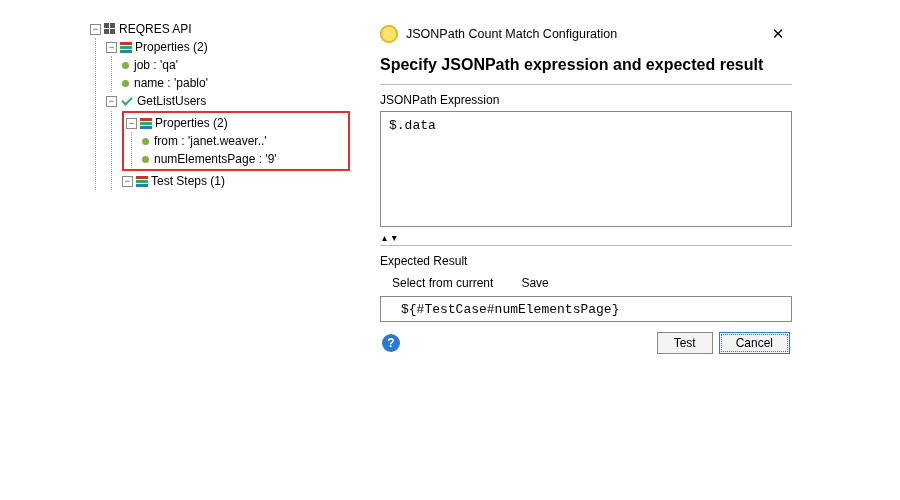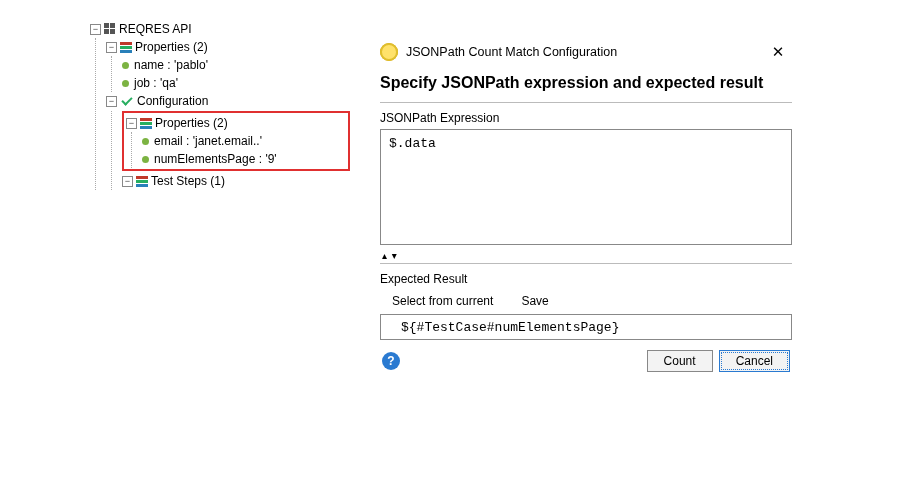--- a/index.html
+++ b/index.html
@@ -81,21 +81,20 @@
     .dialog {
       position: absolute;
       left: 380px;
       top: 22px;
       width: 412px;
       background: #fff;
     }
     .dlg-title-row {
       display: flex; align-items: center; gap: 8px;
       padding: 2px 0 8px 0;
-      margin-top: 18px;
     }
     .title-icon {
       width: 18px; height: 18px; border-radius: 50%;
       background: radial-gradient(circle at 50% 50%, #ffe26b 0 58%, #d6a300 60% 100%);
       box-shadow: inset 0 0 0 2px #e0bf2e;
     }
     .dlg-title { font-size: 12.5px; }
     .dlg-close {
       margin-left: auto; width: 28px; height: 20px;
       display: flex; align-items: center; justify-content: center;
@@ -180,49 +179,49 @@
       <span class="three-bars">
           <span class="tb1"></span>
           <span class="tb2"></span>
           <span class="tb3"></span>
         </span>
       <span class="tree-label">Properties (2)</span>
     </div>
     <div class="dotted-left">
       <div class="tree-row">
         <span class="bullet"></span>
-        <span class="tree-label">name : 'pablo'</span>
+        <span class="tree-label">job : 'qa'</span>
       </div>
       <div class="tree-row">
         <span class="bullet"></span>
-        <span class="tree-label">job : 'qa'</span>
+        <span class="tree-label">name : 'pablo'</span>
       </div>
     </div>
 
     <div class="tree-row">
       <span class="toggle">−</span>
       <span class="check"></span>
-      <span class="tree-label">Configuration</span>
+      <span class="tree-label">GetListUsers</span>
     </div>
 
     <div class="dotted-left">
       <div class="highlight-box">
         <div class="tree-row">
           <span class="toggle">−</span>
           <span class="three-bars">
               <span class="tb1"></span>
               <span class="tb2"></span>
               <span class="tb3"></span>
             </span>
           <span class="tree-label">Properties (2)</span>
         </div>
         <div class="dotted-left">
           <div class="tree-row">
             <span class="bullet"></span>
-            <span class="tree-label">email : 'janet.email..'</span>
+            <span class="tree-label">from : 'janet.weaver..'</span>
           </div>
           <div class="tree-row">
             <span class="bullet"></span>
             <span class="tree-label">numElementsPage : '9'</span>
           </div>
         </div>
       </div>
 
       <div class="tree-row">
         <span class="toggle">−</span>
@@ -257,16 +256,16 @@
   <div class="field-label">Expected Result</div>
   <div class="row-links">
     <span>Select from current</span>
     <span>Save</span>
   </div>
   <input class="expected-box" value="${#TestCase#numElementsPage}" style="">
 
   <div class="dlg-footer">
     <span class="help-icon">?</span>
     <span class="spacer"></span>
-    <button class="btn">Count</button>
+    <button class="btn">Test</button>
     <button class="btn primary">Cancel</button>
   </div>
 </div>
 
 </body></html>

